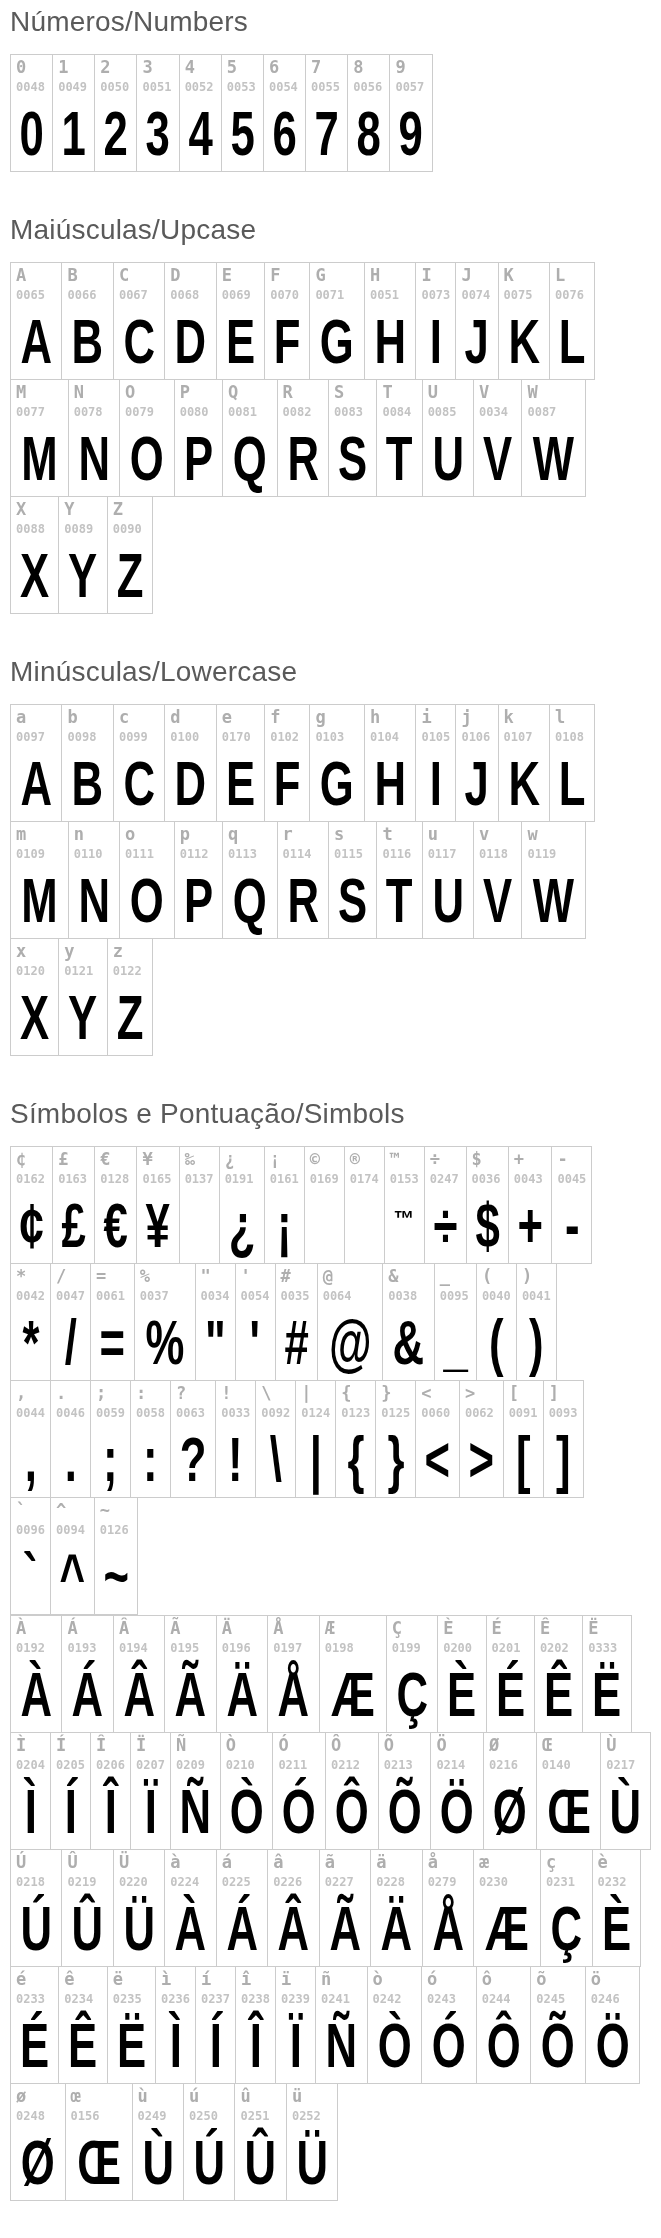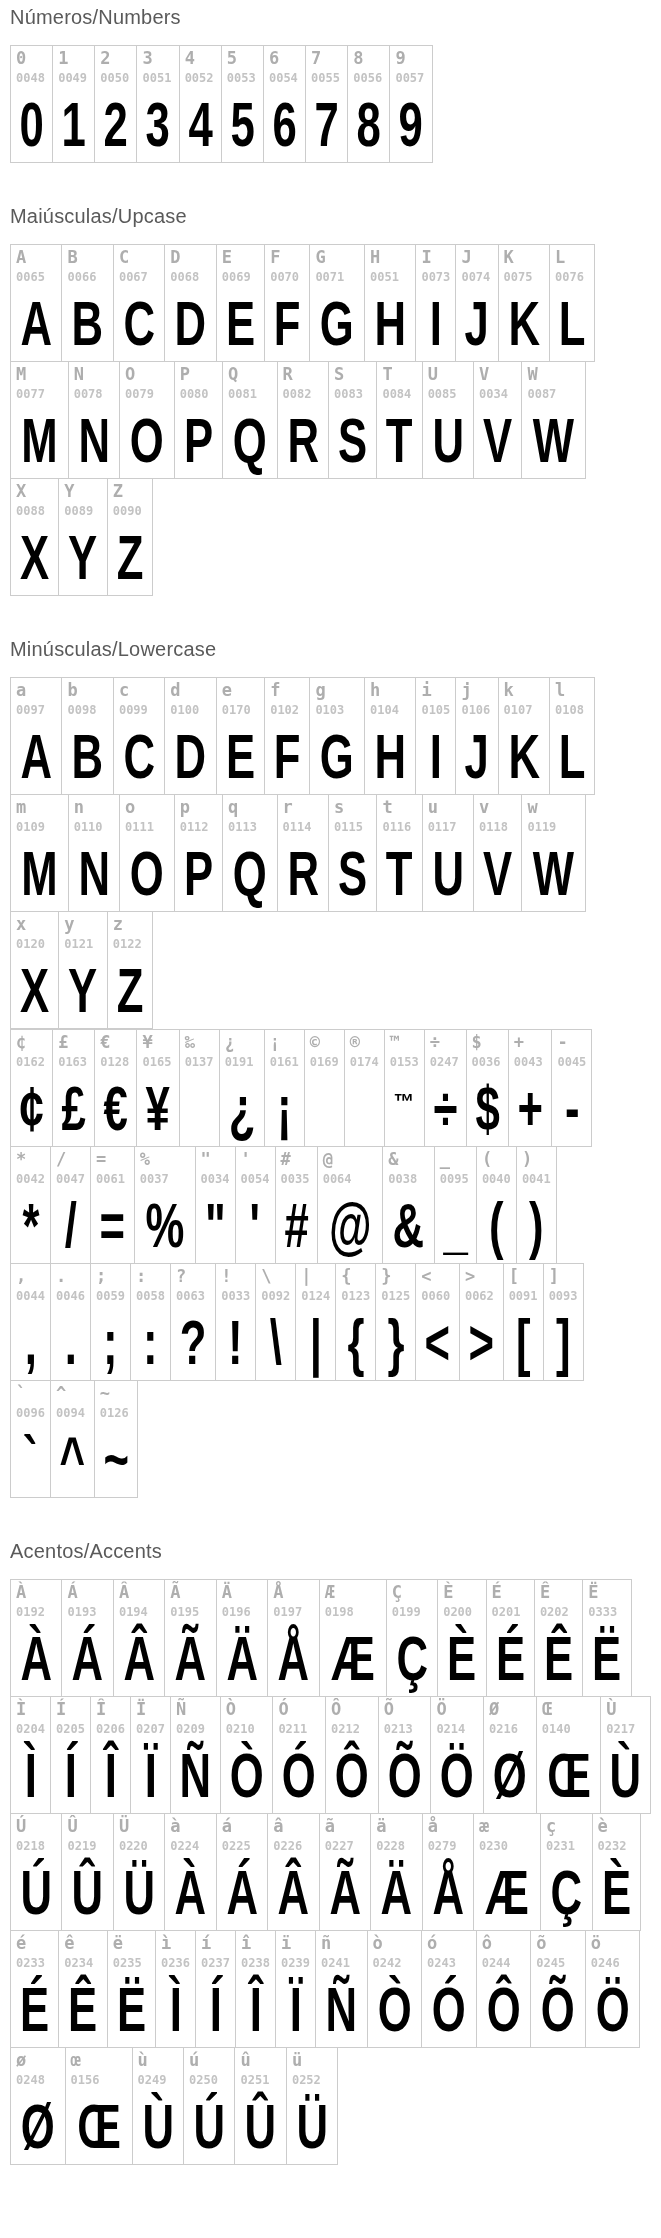--- a/index.html
+++ b/index.html
@@ -7,21 +7,21 @@
     padding: 0;
     background: #ffffff;
   }
   body {
     width: 661px;
     box-sizing: border-box;
     padding: 4px 10px 20px 10px;
     font-family: "Liberation Sans", sans-serif;
   }
   .section-heading {
-    font-size: 20px;
+    font-size: 28px;
     color: #5a5a5a;
     margin: 42px 0 16px 0;
     font-weight: 400;
     letter-spacing: 0.2px;
   }
   .section:first-of-type .section-heading { margin-top: 2px; }
   .glyph-table { }
   .glyph-row {
     display: flex;
     align-items: stretch;
@@ -540,20 +540,21 @@
             <div class="cell-char">z</div>
             <div class="cell-code">0122</div>
             <div class="cell-glyph">
               <span>z</span>
             </div>
           </div>
         </div>
       </div>
     </div>
     <div class="section">
+      <div class="section-heading">Símbolos e Pontuação/Simbols</div>
       <div class="glyph-table">
         <div class="glyph-row">
           <div class="glyph-cell">
             <div class="cell-char">¢</div>
             <div class="cell-code">0162</div>
             <div class="cell-glyph">
               <span>¢</span>
             </div>
           </div>
           <div class="glyph-cell">
@@ -853,21 +854,20 @@
             <div class="cell-char">~</div>
             <div class="cell-code">0126</div>
             <div class="cell-glyph">
               <span>~</span>
             </div>
           </div>
         </div>
       </div>
     </div>
     <div class="section">
-      <div class="section-heading">Acentos/Accents</div>
       <div class="glyph-table">
         <div class="glyph-row">
           <div class="glyph-cell upcase">
             <div class="cell-char">À</div>
             <div class="cell-code">0192</div>
             <div class="cell-glyph">
               <span>À</span>
             </div>
           </div>
           <div class="glyph-cell upcase">

